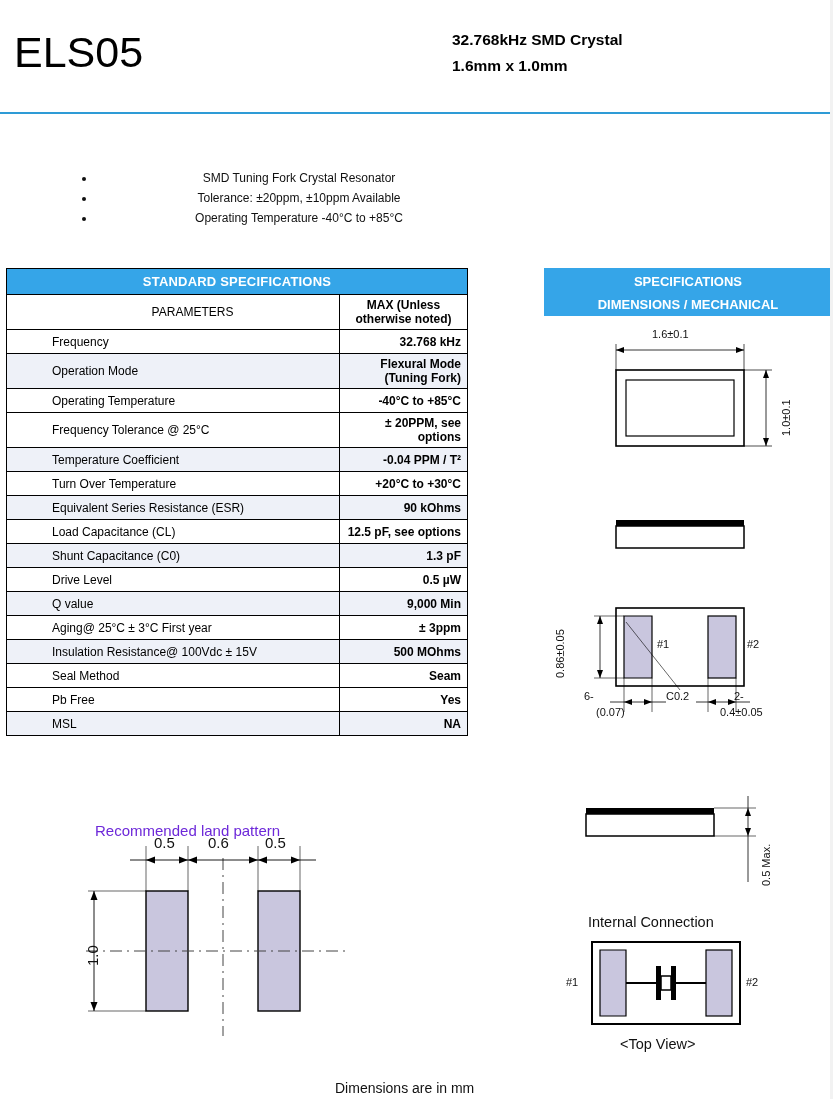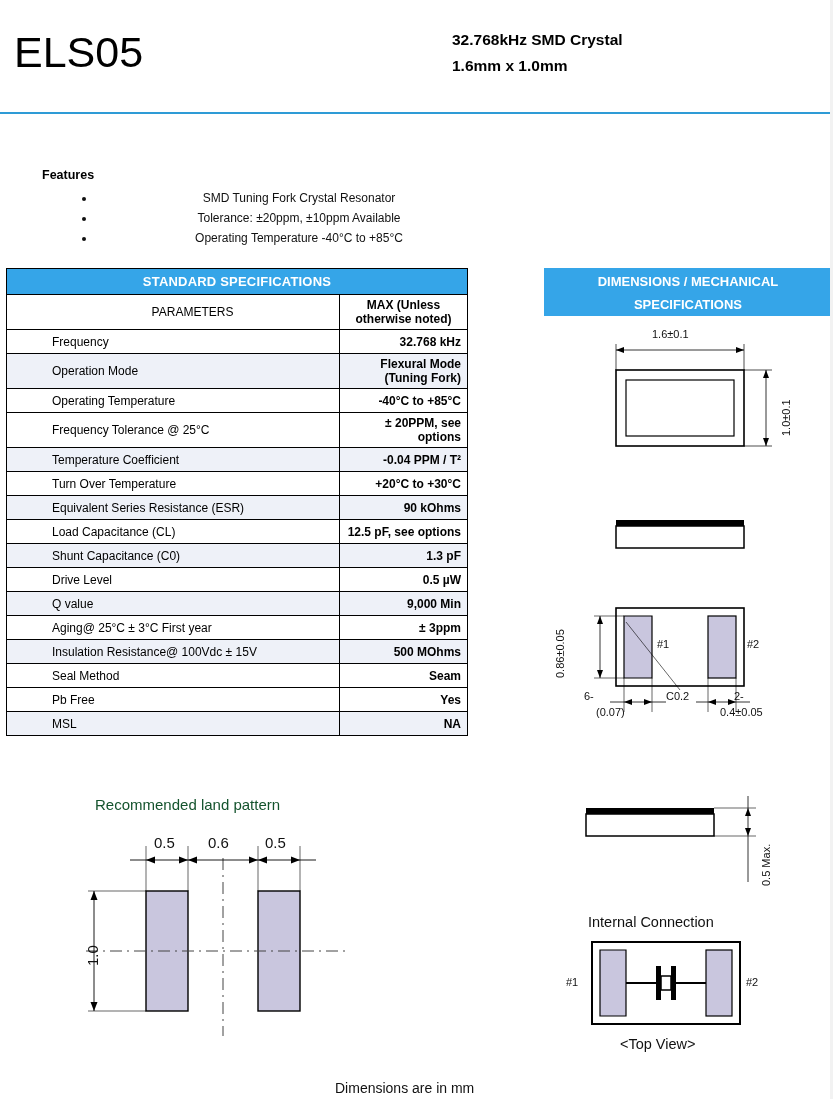--- a/index.html
+++ b/index.html
@@ -175,23 +175,23 @@
     white-space: nowrap;
   }
   .label.vert {
     transform: rotate(-90deg);
     transform-origin: left top;
   }
   
   .landpattern-title {
     position: absolute;
     left: 95px;
-    top: 796px;
+    top: 822px;
     font-size: 15px;
-    color: #14532d;
+    color: #6d28d9;
   }
   .internal-title {
     position: absolute;
     left: 588px;
     top: 914px;
     font-size: 14.5px;
     color: #111;
   }
   .topview {
     position: absolute;
@@ -224,21 +224,20 @@
   <div class="header">
     <div class="part-number">ELS05</div>
     <div class="header-title">
       <div>32.768kHz SMD Crystal</div>
       <div>1.6mm x 1.0mm</div>
     </div>
     <div class="header-rule"></div>
   </div>
 
   <div class="features">
-    <div class="features-title">Features</div>
     <ul>
       <li>SMD Tuning Fork Crystal Resonator</li>
       <li>Tolerance: ±20ppm, ±10ppm Available</li>
       <li>Operating Temperature -40°C to +85°C</li>
     </ul>
   </div>
 
   <table class="spec-table">
     <tbody>
         <tr class="spec-head">
@@ -309,22 +308,22 @@
       <td class="value">Yes</td>
     </tr>
     <tr class="row-alt">
       <td class="param">MSL</td>
       <td class="value">NA</td>
     </tr>
   </tbody>
     </table>
 
   <div class="dim-header">
+    <div>SPECIFICATIONS</div>
     <div>DIMENSIONS / MECHANICAL</div>
-    <div>SPECIFICATIONS</div>
   </div>
 
   <div class="drawing" style="left:540px; top:328px; width:292px; height:150px;">
     <svg width="292" height="150" viewBox="0 0 292 150">
 
       <rect x="76" y="42" width="128" height="76" fill="none" stroke="#000" stroke-width="1.6"></rect>
       <rect x="86" y="52" width="108" height="56" fill="none" stroke="#000" stroke-width="1.2"></rect>
 
       <line x1="76" y1="42" x2="76" y2="16" stroke="#000" stroke-width="0.7"></line>
       <line x1="204" y1="42" x2="204" y2="16" stroke="#000" stroke-width="0.7"></line>

